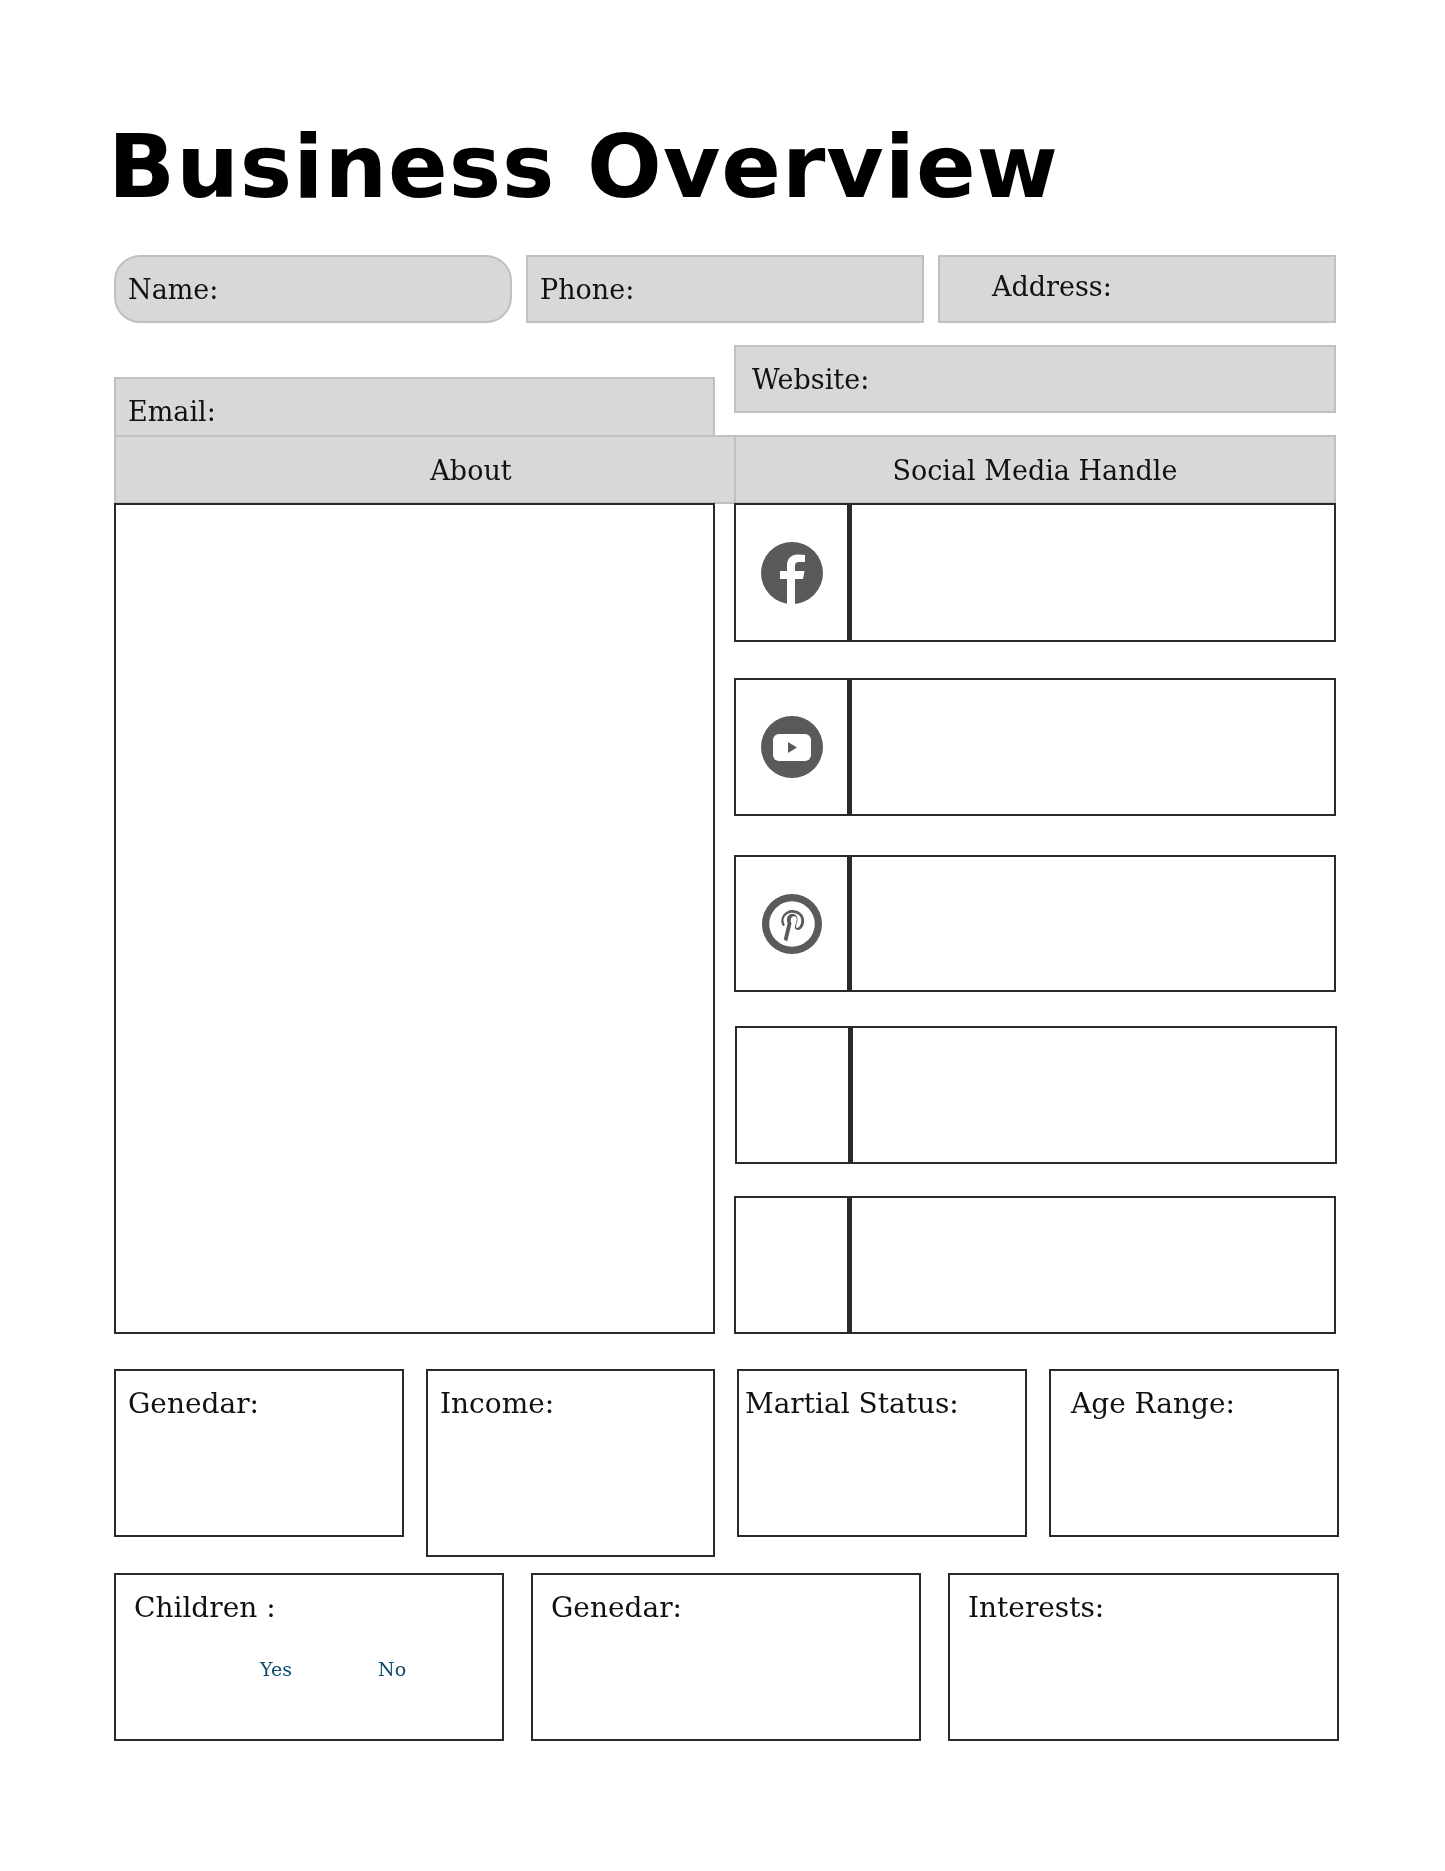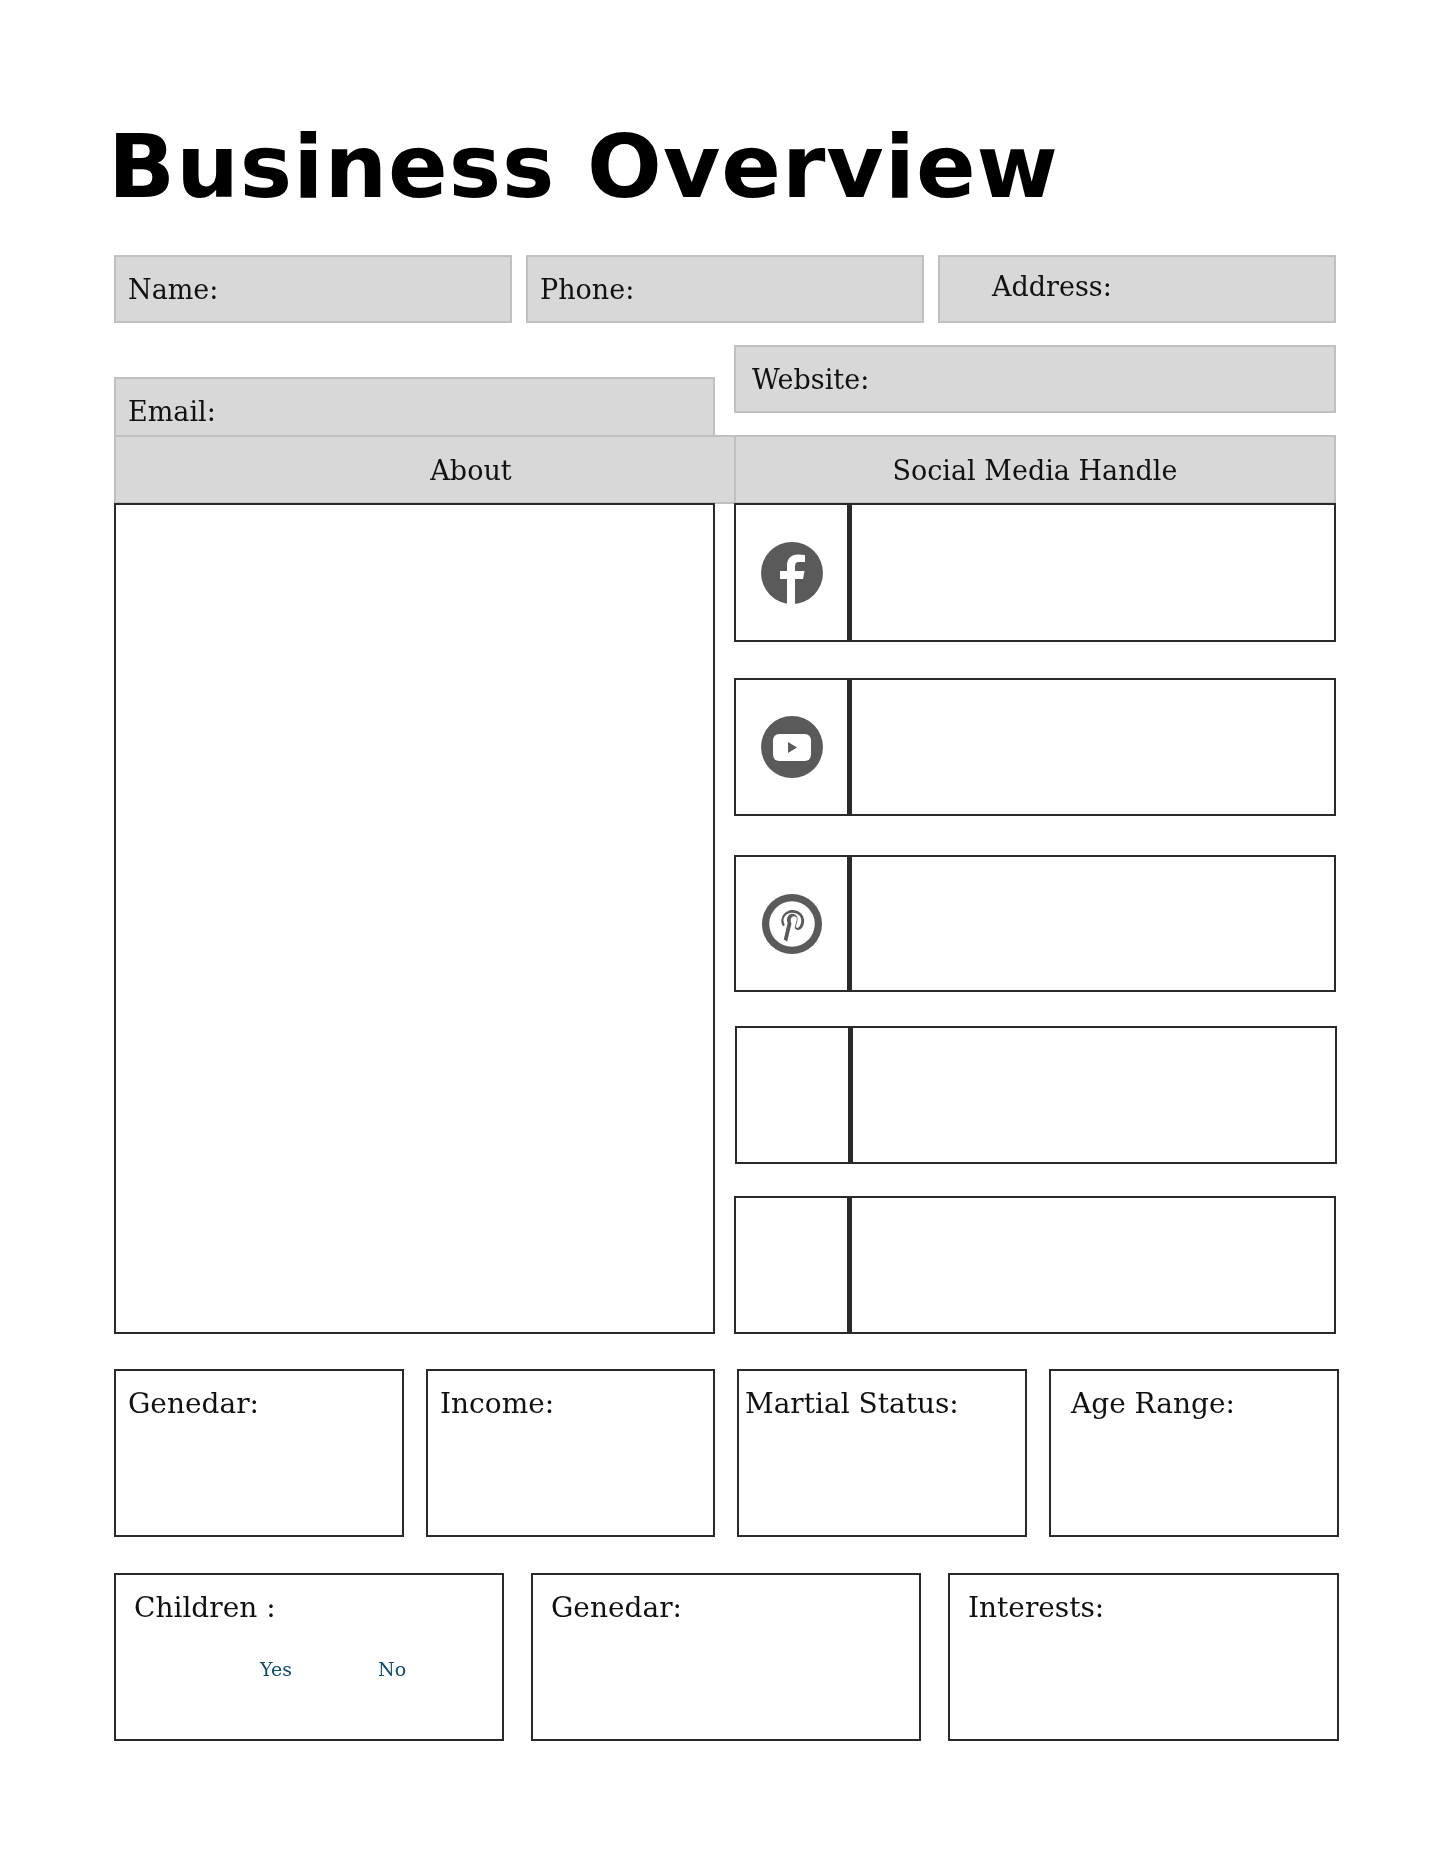--- a/index.html
+++ b/index.html
@@ -12,21 +12,21 @@
   .box .lbl { position:absolute; top:16px; left:12px; font-size:28px; color:#111; white-space:nowrap; }
   .icon-cell { position:absolute; border:2px solid #2a2a2a; box-sizing:border-box; background:#fff; display:flex; align-items:center; justify-content:center; }
   .handle-cell { position:absolute; border:2px solid #2a2a2a; border-left-width:3px; box-sizing:border-box; background:#fff; }
   .yn { position:absolute; font-size:19px; color:#0c4a6e; }
 </style>
 </head>
 <body>
 
 <div class="title">Business Overview</div>
 
-<div class="gray" style="left:114px;top:255px;width:398px;height:68px;">
+<div class="gray" style="left:114px;top:255px;width:398px;height:68px;border-radius:26px;">
   <span class="lbl">Name:</span>
 </div>
 <div class="gray" style="left:526px;top:255px;width:398px;height:68px;">
   <span class="lbl">Phone:</span>
 </div>
 <div class="gray" style="left:938px;top:255px;width:398px;height:68px;">
   <span class="lbl" style="top:46%;margin-left:40px;">Address:</span>
 </div>
 
 <div class="gray" style="left:114px;top:345px;width:601px;height:68px;margin-top:32px;">
@@ -73,21 +73,21 @@
 
 <div class="icon-cell" style="left:735px;top:1026px;width:115px;height:138px;"></div>
 <div class="handle-cell" style="left:850px;top:1026px;width:487px;height:138px;"></div>
 
 <div class="icon-cell" style="left:734px;top:1196px;width:115px;height:138px;"></div>
 <div class="handle-cell" style="left:849px;top:1196px;width:487px;height:138px;"></div>
 
 <div class="box" style="left:114px;top:1369px;width:290px;height:168px;">
   <span class="lbl">Genedar:</span>
 </div>
-<div class="box" style="left:426px;top:1369px;width:289px;height:168px;">
+<div class="box" style="left:426px;top:1369px;width:289px;height:188px;">
   <span class="lbl">Income:</span>
 </div>
 <div class="box" style="left:737px;top:1369px;width:290px;height:168px;">
   <span class="lbl" style="left:6px;">Martial Status:</span>
 </div>
 <div class="box" style="left:1049px;top:1369px;width:290px;height:168px;">
   <span class="lbl" style="left:20px;">Age Range:</span>
 </div>
 
 <div class="box" style="left:114px;top:1573px;width:390px;height:168px;">

